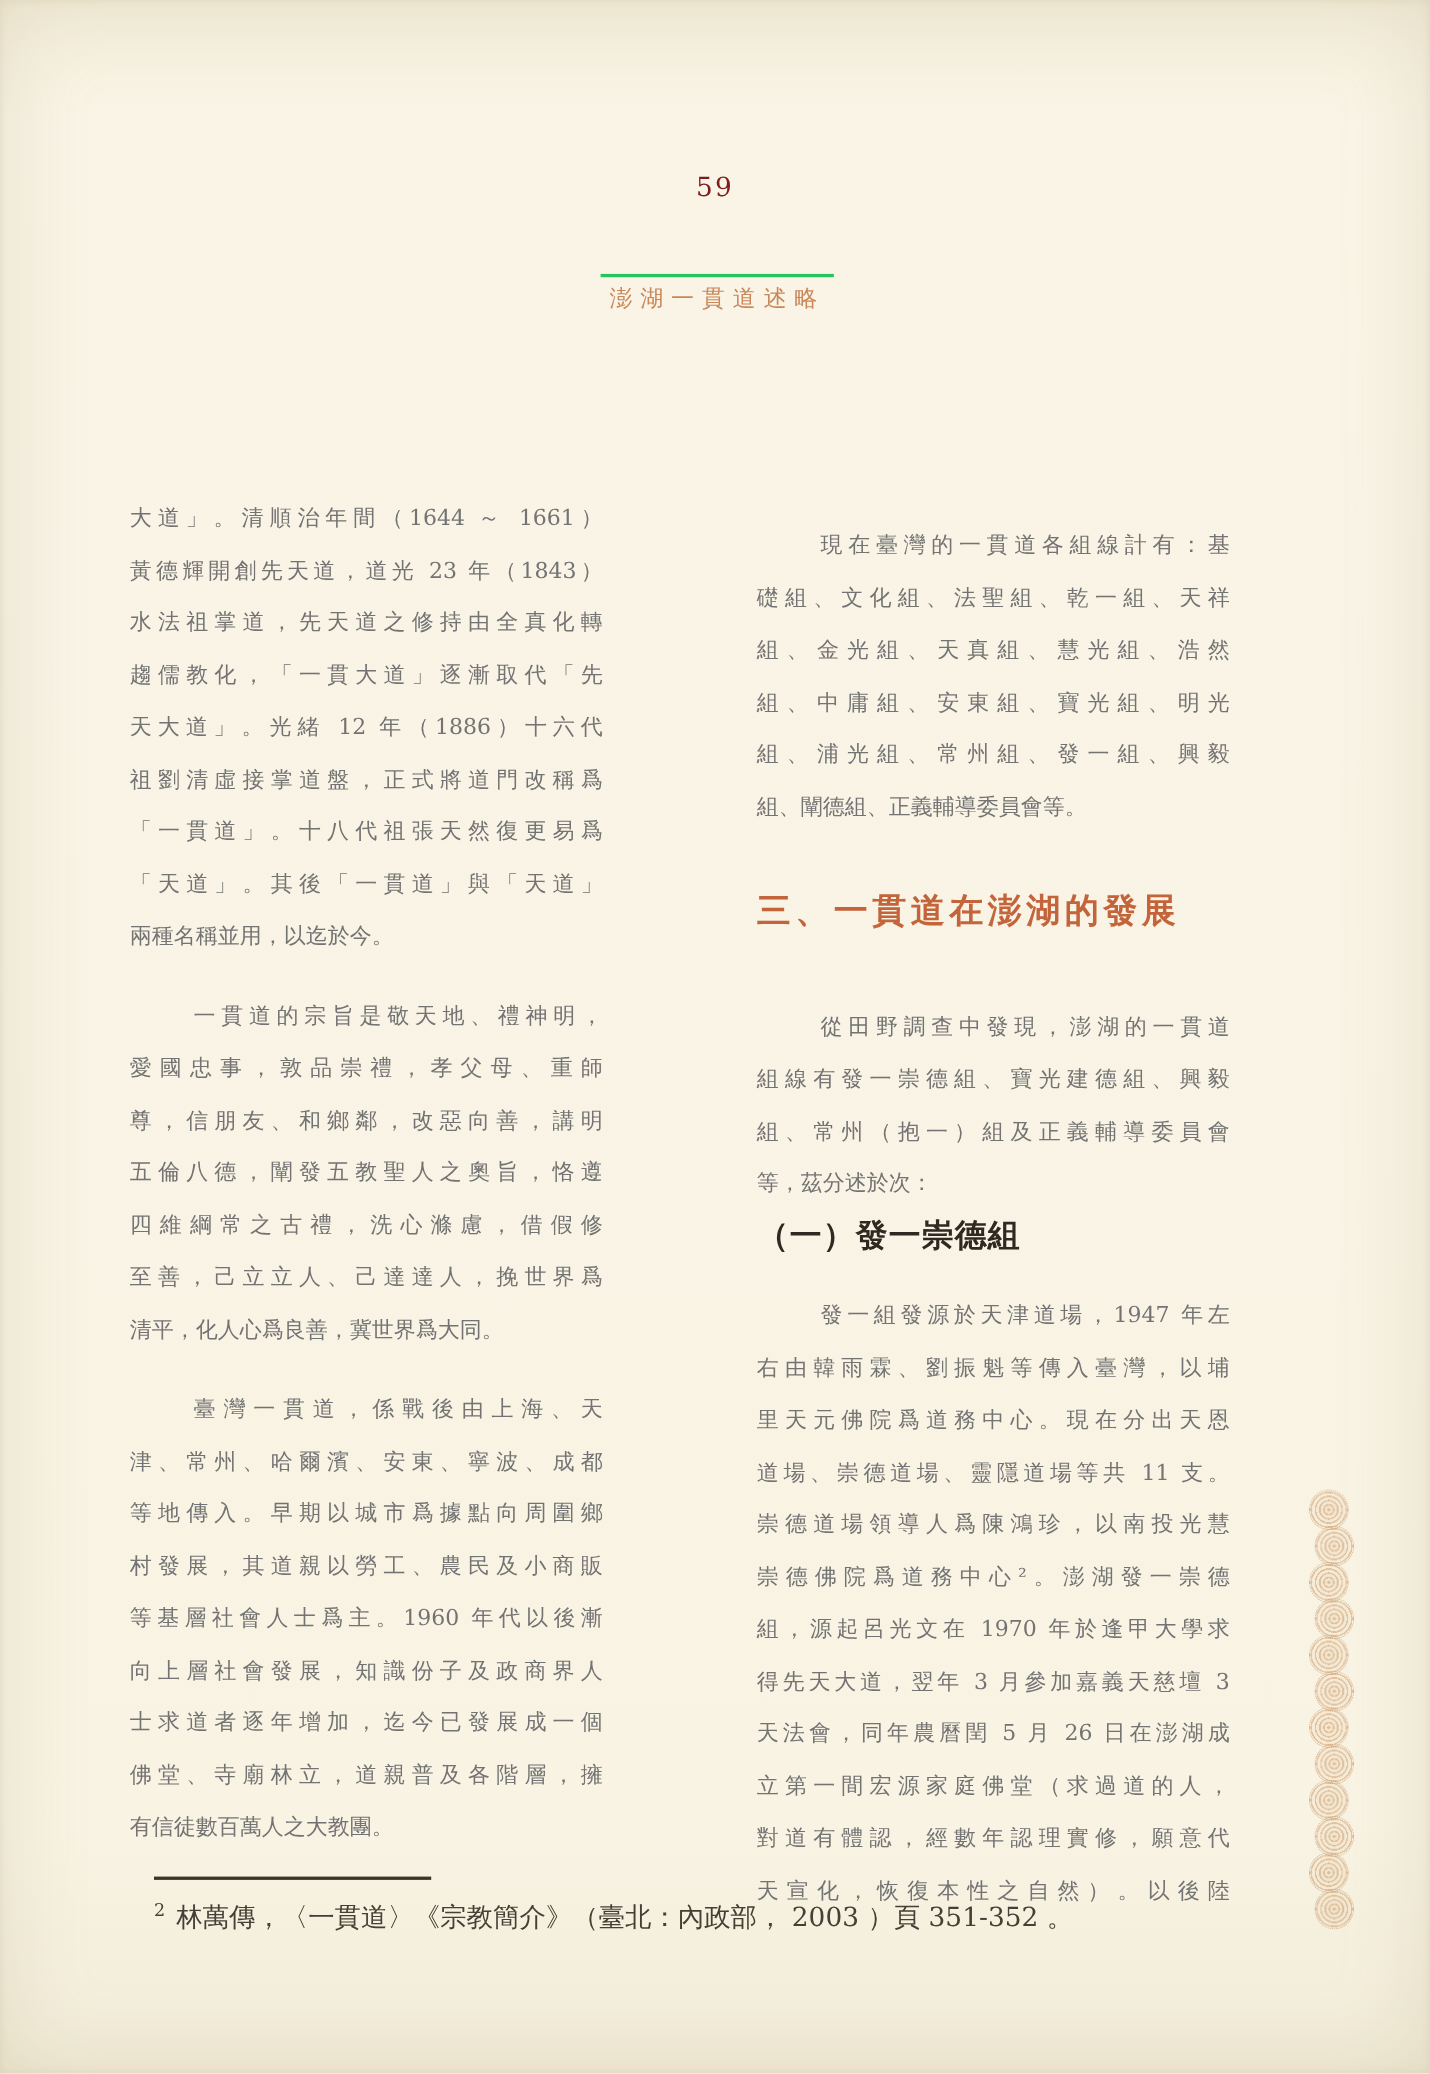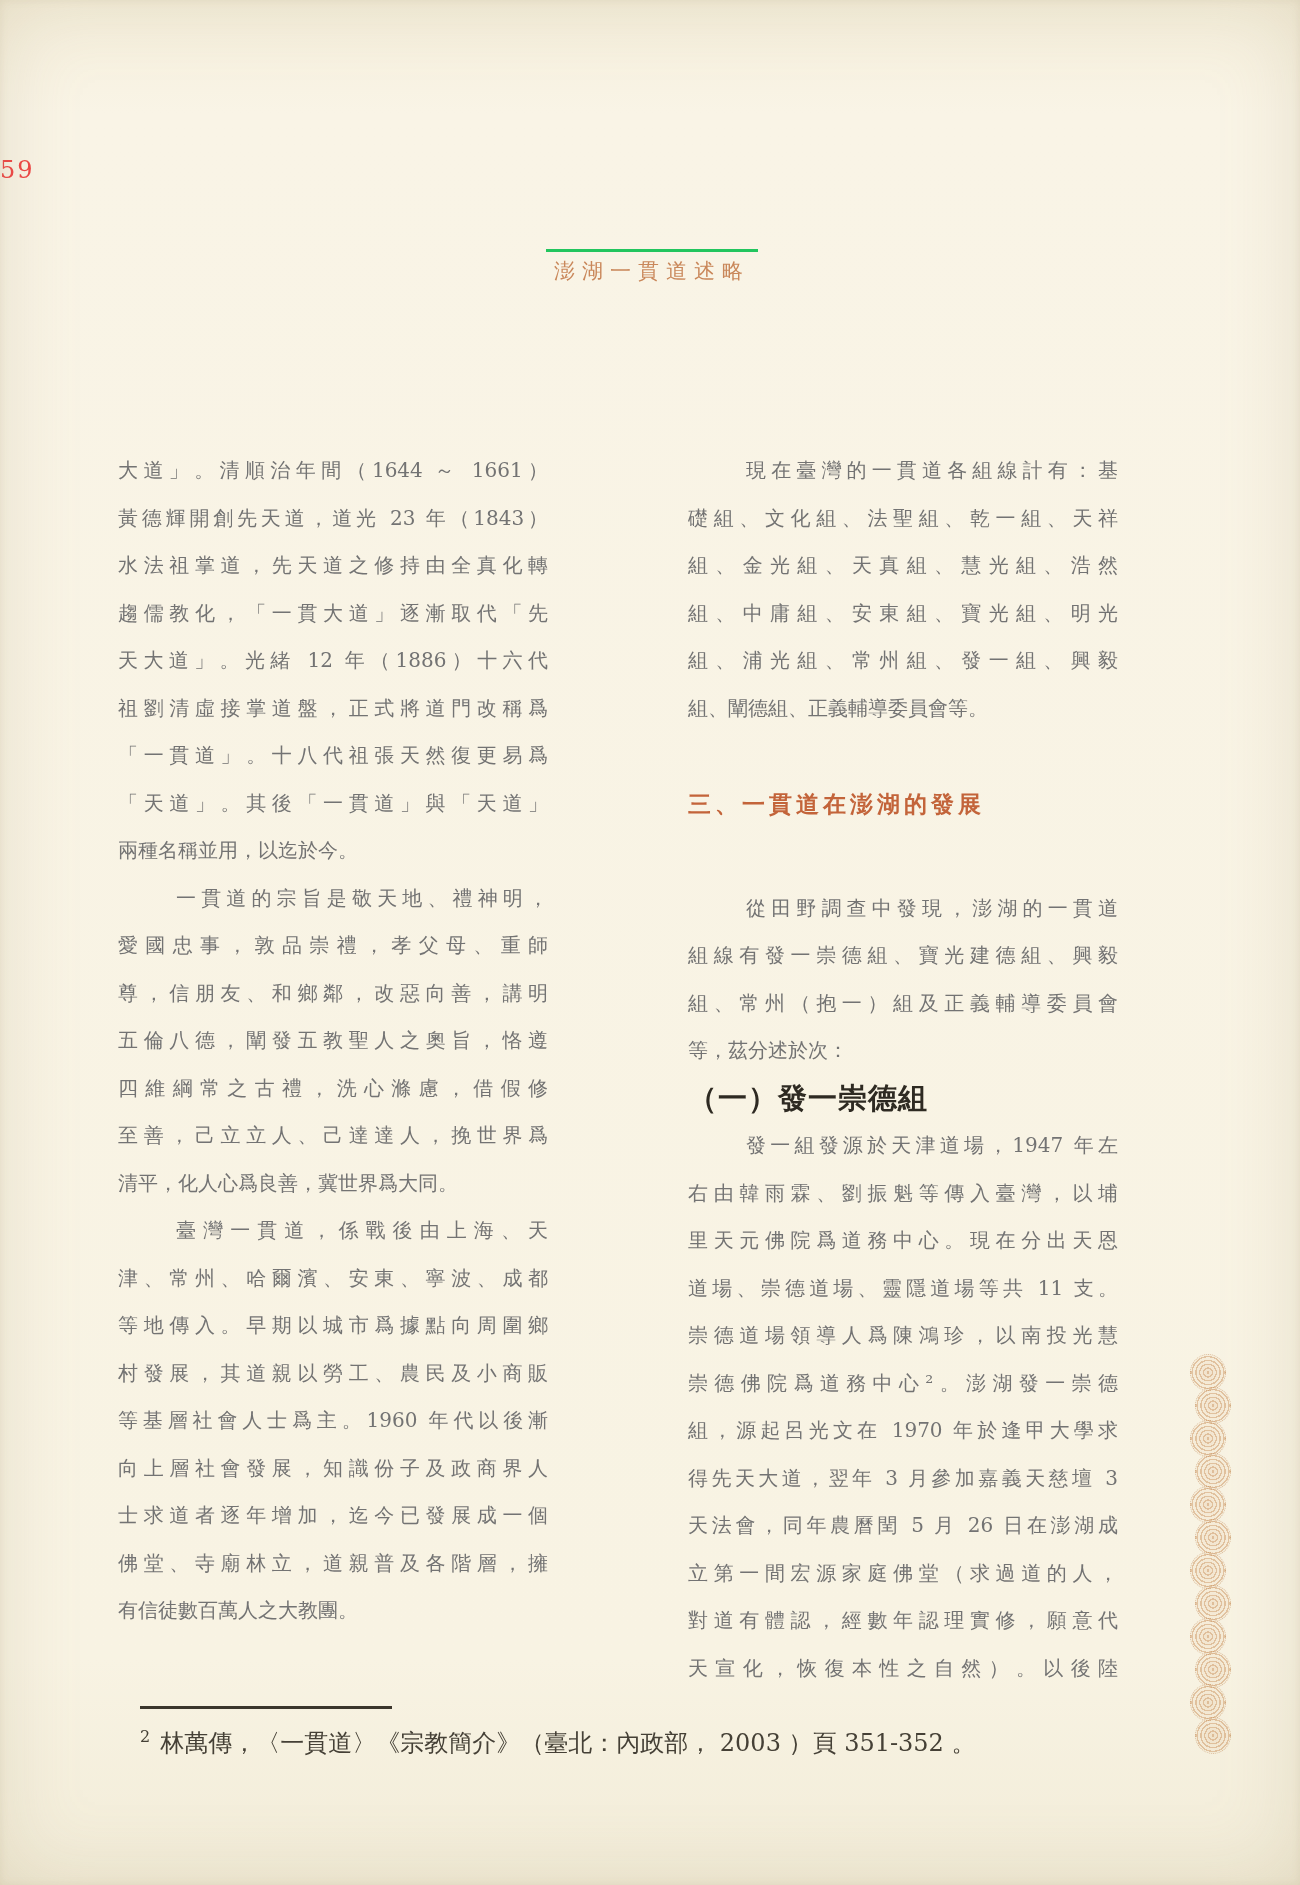--- a/index.html
+++ b/index.html
@@ -8,43 +8,43 @@
     background:linear-gradient(180deg,#f5efdc 0%,#f9f4e6 6%,#f8f3e3 88%,#f2ecd8 100%);
     font-family:"DejaVu Serif","Liberation Serif",serif;
     color:#454036;
   }
   body::after{
     content:"";position:absolute;inset:0;pointer-events:none;
     box-shadow:inset 0 0 80px rgba(170,150,110,.22), inset 0 0 8px rgba(160,140,100,.15);
   }
   .page-number{
     position:absolute;top:156px;left:0;width:100%;
-    text-align:left;font-size:24px;letter-spacing:2px;color:#ef4444;
+    text-align:center;font-size:24px;letter-spacing:2px;color:#7f1d1d;
   }
   .running-head{
     position:absolute;top:249px;left:546px;width:212px;
     border-top:3px solid #22c55e;
     padding-top:5px;text-align:center;
     font-size:21px;letter-spacing:7px;color:#c9875a;
     font-family:"DejaVu Sans","Liberation Sans",sans-serif;
   }
   .col{position:absolute;top:447px;width:430px;}
   .col-left{left:118px;}
   .col-right{left:688px;}
   .line{
     height:47.5px;line-height:47.5px;font-size:20px;
     text-align:justify;text-align-last:justify;
     text-justify:inter-character;
     color:#737373;
   }
-  .line.indent{text-indent:58px;}
+  .line.indent{text-indent:58px;margin-top:25px;}
   .line.last{text-align-last:left;}
   .section-heading{
     margin:48px 0 57px 0;height:47.5px;line-height:47.5px;
-    font-size:23px;font-weight:bold;letter-spacing:4px;
+    font-size:31px;font-weight:bold;letter-spacing:4px;
     color:#c3643a;
     font-family:"DejaVu Serif","Liberation Serif",serif;
   }
   .sub-heading{
     height:47.5px;line-height:47.5px;font-size:29px;font-weight:bold;
     letter-spacing:1px;color:#2e2a22;
     font-family:"DejaVu Sans","Liberation Sans",sans-serif;
   }
   .footnote-rule{
     position:absolute;left:140px;top:1706px;width:252px;height:3px;

